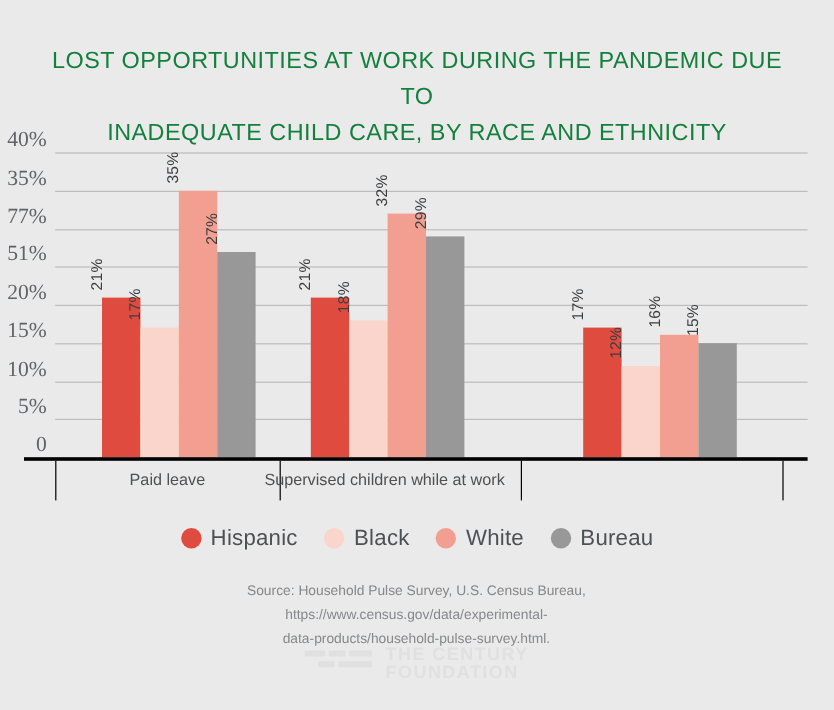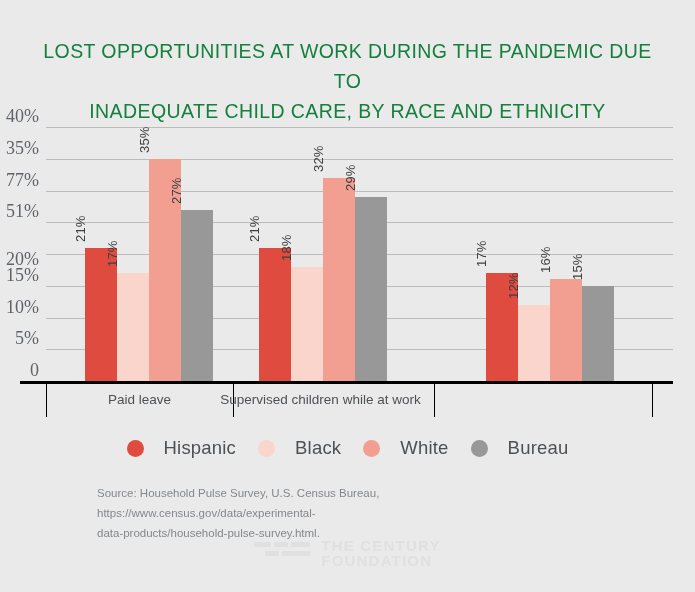--- a/index.html
+++ b/index.html
@@ -135,41 +135,40 @@
     width: 695px;
     display: flex;
     justify-content: center;
     align-items: center;
     gap: 0px;
   }
   .legend-item {
     display: flex;
     align-items: center;
     margin: 0 11px;
-    gap: 12px;
   }
   .legend-dot {
     width: 17px;
     height: 17px;
     border-radius: 50%;
     margin-right: 8px;
   }
   .legend-text {
     font-size: 18.5px;
     color: #4c5156;
     letter-spacing: 0.2px;
   }
 
   
   #source {
     position: absolute;
     left: 97px;
     top: 483px;
     width: 500px;
-    text-align: left;
+    text-align: center;
     font-size: 11.5px;
     line-height: 20px;
     color: #83888d;
     white-space: pre-line;
   }
 
   
   #logo {
     position: absolute;
     left: 0;
@@ -206,21 +205,21 @@
 <body>
 
 <div id="chart-title">Lost Opportunities at Work During the Pandemic Due to
 Inadequate Child Care, by Race and Ethnicity</div>
 
 <div id="y-axis">
     <div class="y-tick" style="top: 17px;">40%</div>
     <div class="y-tick" style="top: 48.75px;">35%</div>
     <div class="y-tick" style="top: 80.5px;">77%</div>
     <div class="y-tick" style="top: 112.25px;">51%</div>
-    <div class="y-tick" style="top: 160px;">20%</div>
+    <div class="y-tick" style="top: 144px;">20%</div>
     <div class="y-tick" style="top: 175.75px;">15%</div>
     <div class="y-tick" style="top: 207.5px;">10%</div>
     <div class="y-tick" style="top: 239.25px;">5%</div>
     <div class="y-tick" style="top: 271px;">0</div>
   </div>
 
 <div id="plot-area">
     <div class="gridline" style="top: 0px;"></div>
     <div class="gridline" style="top: 31.75px;"></div>
     <div class="gridline" style="top: 63.5px;"></div>

